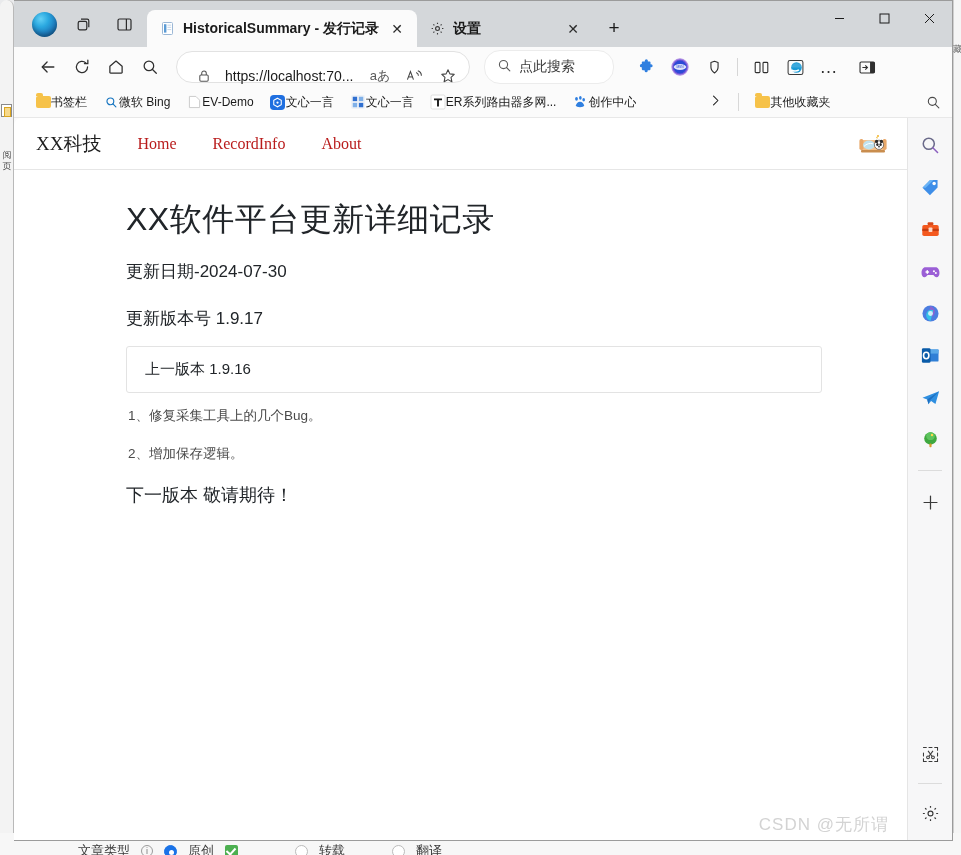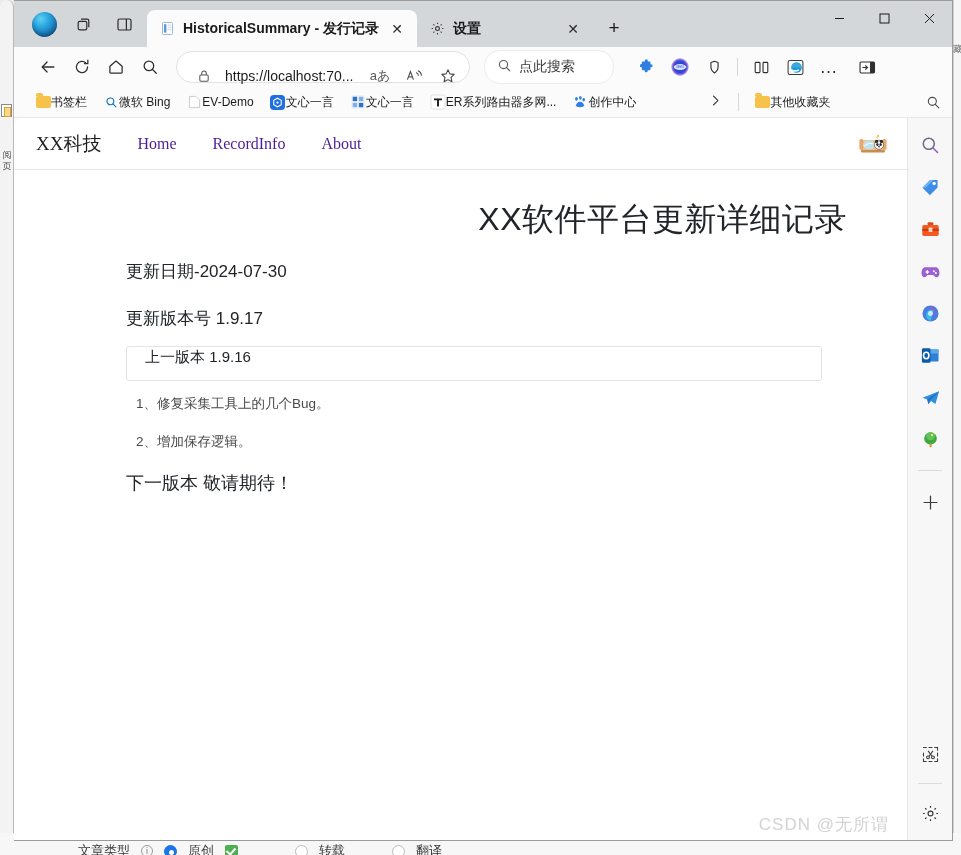--- a/index.html
+++ b/index.html
@@ -160,42 +160,42 @@
     border-radius: 8px 0 0 0; overflow: hidden; position: relative;
     display:flex; flex-direction:column;
   }
 
   
   .navbar {
     height: 52px; background: #ffffff; border-bottom: 1px solid #e6e6e6;
     display: flex; align-items: center; padding: 0 16px 0 22px; gap: 36px;
   }
   .brand { font-size: 19px; color: #1d1d1d; font-family: "Liberation Serif", serif; }
-  .navlink { font-size: 16px; color: #4c1d95; font-family: "Liberation Serif", serif; }
+  .navlink { font-size: 16px; color: #b91c1c; font-family: "Liberation Serif", serif; }
   .nav-avatar {
     margin-left: auto; width: 36px; height: 28px; border-radius: 3px;
     position: relative; overflow: hidden; background: #ffffff;
   }
 
   
   .pagebody { flex: 1; padding: 28px 0 0 0; position: relative; background: #fff; }
   .container { padding-left: 112px; padding-right: 60px; }
 
   h1.title {
-    font-size: 32px; font-weight: normal; color: #212529; margin: 0 0 18px 0; letter-spacing: .5px; text-align: right;
+    font-size: 32px; font-weight: normal; color: #212529; margin: 0 0 18px 0; letter-spacing: .5px;
   }
   .meta { font-size: 17px; color: #212529; margin: 0 0 24px 0; }
   .version { font-size: 17px; color: #212529; margin: 0 0 16px 0; }
 
   .prevbox {
     border: 1px solid #e3e3e3; border-radius: 3px; background: #fff;
-    padding: 1px 0 13px 18px; font-size: 15px; color: #212529;
+    padding: 13px 0 13px 18px; font-size: 15px; color: #212529;
     width: 696px; margin-bottom: 14px;
   }
-  .changelog { margin: 8px; }
+  .changelog { margin: 0; }
   .change { font-size: 13.5px; color: #4a4a4a; margin: 0 0 20px 2px; }
   .nextver { font-size: 18px; color: #212529; margin: 18px 0 0 0; }
 
   
   .footer {
     border-top: 1px solid #e6e6e6; background:#fff;
     padding: 16px 0 0 112px; font-size: 15px; color: #6c757d; height: 62px;
   }
   .footer a { color: #2f6fd0; text-decoration: underline; }
 

